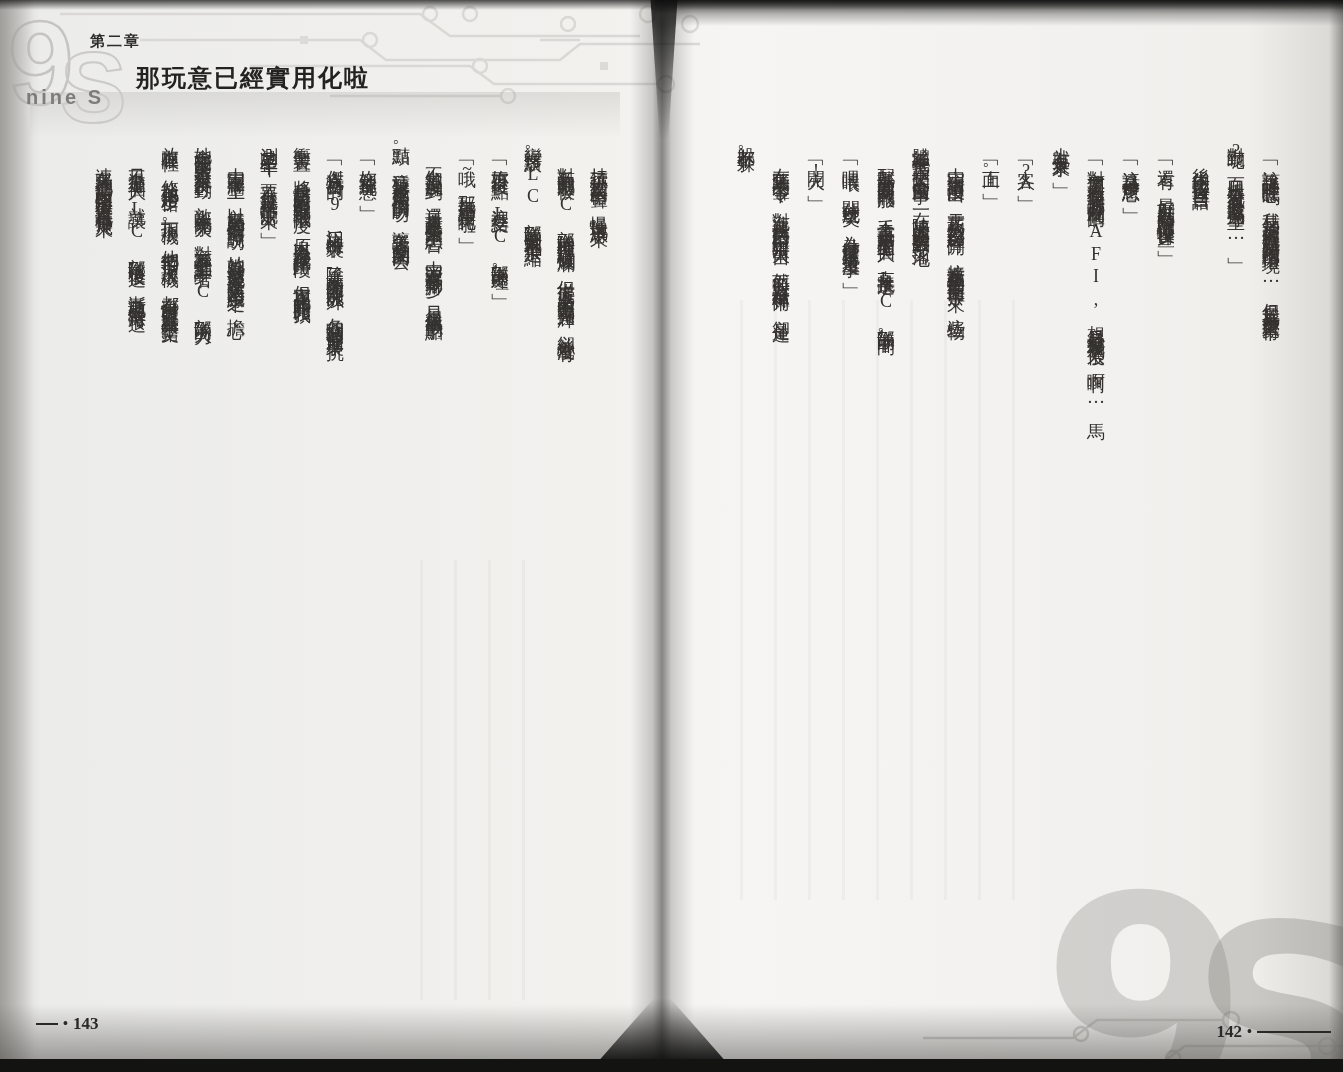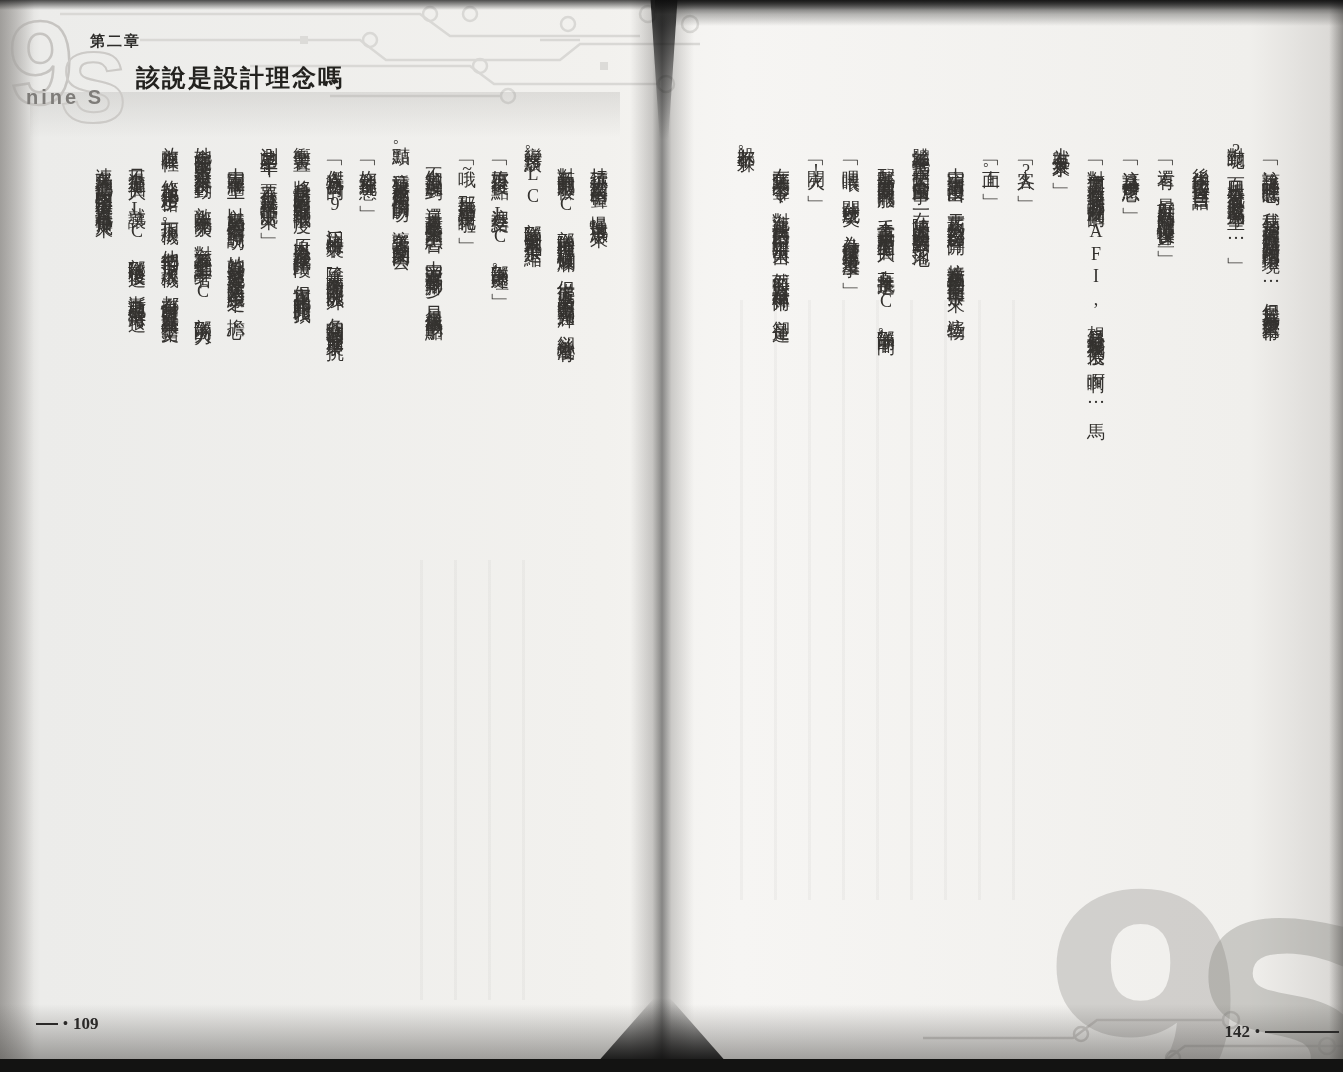--- a/index.html
+++ b/index.html
@@ -53,21 +53,21 @@
   .vtext.left-block{left:78px;width:537px;}
   .vtext.left-block p{line-height:33px;}
   .vtext.right-block{left:705px;width:583px;}
   .vtext.right-block p{line-height:35px;}
   
   .pageno{position:absolute;z-index:4;font-size:17px;font-weight:bold;color:#2a2928;
         font-family:"Liberation Serif","DejaVu Serif",serif;display:flex;align-items:center;gap:5px;}
   .pageno .rule{display:inline-block;height:2px;background:#2a2928;}
   .pageno.pl{left:36px;top:1014px;}
   .pageno.pl .rule{width:22px;}
-  .pageno.pr{right:4px;top:1022px;}
+  .pageno.pr{right:12px;top:1022px;}
   .pageno.pr .rule{width:74px;}
   .dot{font-size:14px;line-height:1;}
   .url-watermark{position:absolute;left:536px;top:1036px;z-index:7;
         font-family:"Liberation Sans","DejaVu Sans",sans-serif;
         font-size:27px;color:#8f8d8a;letter-spacing:1px;}
 </style>
 </head>
 <body>
 
 <div class="scan">
@@ -106,21 +106,21 @@
     </g>
   </svg>
 
   <svg class="logo" width="140" height="125" viewBox="0 0 140 125">
     <text x="6" y="100" font-family="Liberation Sans, DejaVu Sans, sans-serif" font-size="118" font-weight="bold" fill="none" stroke="#c6c4c1" stroke-width="2.5">9</text>
     <text x="58" y="118" font-family="Liberation Sans, DejaVu Sans, sans-serif" font-size="100" font-weight="bold" fill="none" stroke="#cccac7" stroke-width="2">S</text>
   </svg>
   <div class="logo-label">nine S</div>
 
   <div class="chapter-label">第二章</div>
-  <div class="chapter-title">該說是設計理念嗎</div>
+  <div class="chapter-title">那玩意已經實用化啦</div>
 
   <div class="bigmark">
     <span class="g9">9</span><span class="gs">S</span>
   </div>
 
   <div class="header-shade"></div>
   <div class="ghost g1"></div>
   <div class="ghost g2"></div>
 
   <div class="vtext left-block">
@@ -157,21 +157,21 @@
     <p>　配戴厚重的面具與戰鬥服,手上拿著自動步槍的五個人,直接跳進了LC部隊的中間。</p>
     <p>　「喂喂喂,開什麼玩笑,為什麼這樣跳下來還沒事?」</p>
     <p>　「開火!」</p>
     <p>　在久野木的一聲令下,對準這些伏兵的槍口一齊噴出火苗,然而對方對這槍林彈雨,卻是連</p>
     <p>躲都不躲。</p>
   </div>
 
   <div class="pageno pl">
     <span class="rule"></span>
       <span class="dot">•</span>
-      <span>109</span>
+      <span>143</span>
   </div>
   <div class="pageno pr">
     <span>142</span>
       <span class="dot">•</span>
       <span class="rule"></span>
   </div>
 
   <div class="top-edge"></div>
   <div class="top-edge-right"></div>
   <div class="left-edge"></div>

